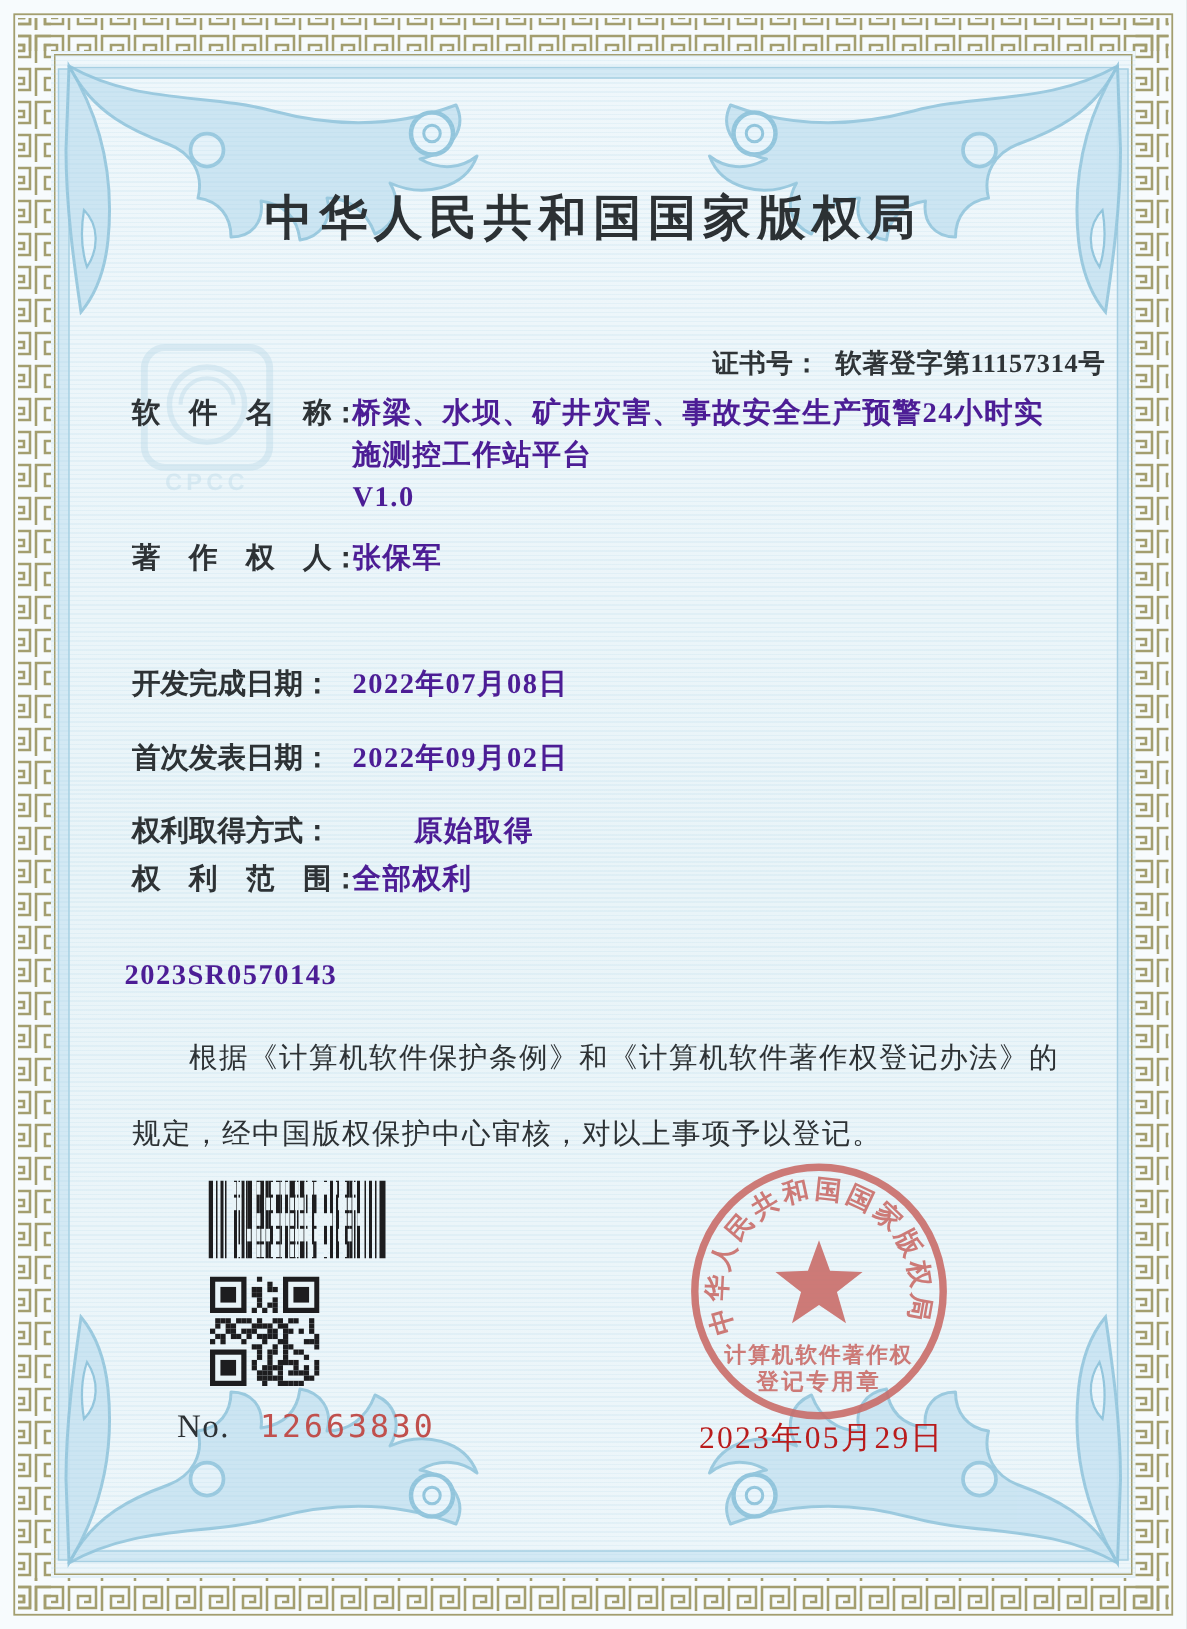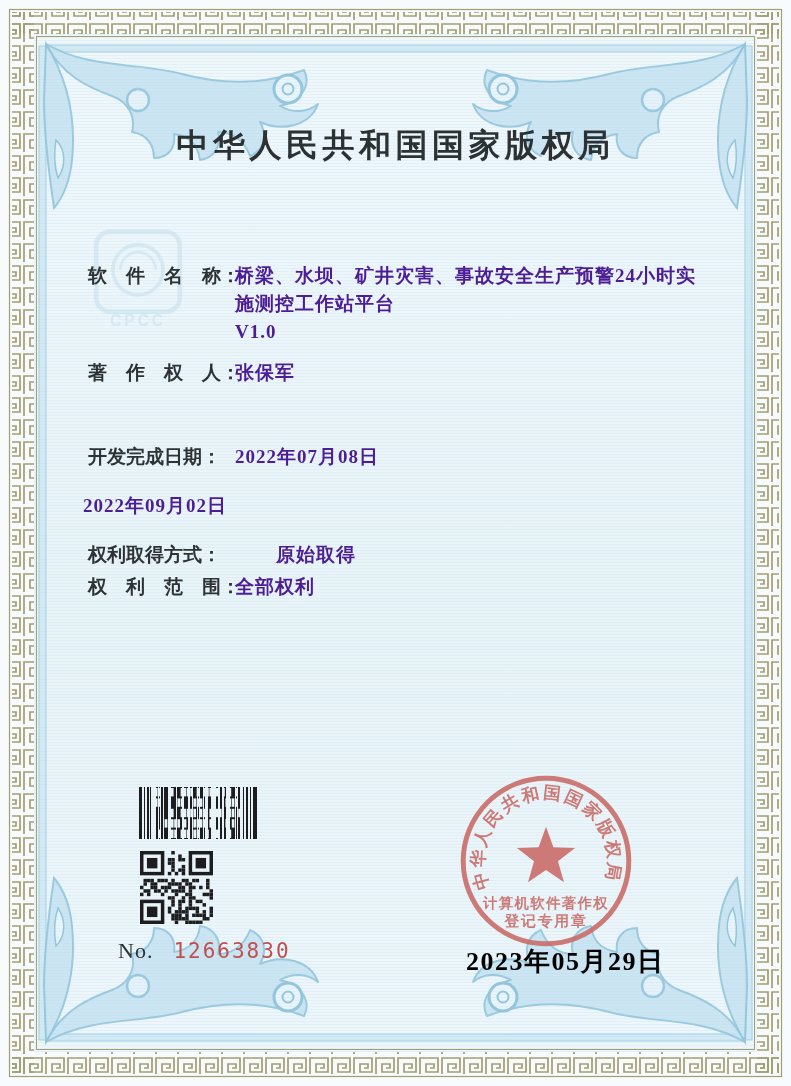--- a/index.html
+++ b/index.html
@@ -67,21 +67,21 @@
   .serial{position:absolute;left:118px;top:938px;font-size:22px;letter-spacing:1px;}
   .serial .no-label{color:#2d3235;margin-right:20px;}
   .serial .no-value{
     color:var(--serial-red);
     font-family:"DejaVu Sans Mono","Liberation Mono",monospace;
     font-size:21px;letter-spacing:2px;
   }
   .seal{position:absolute;left:456px;top:771px;width:180px;height:180px;opacity:.88;}
   .issue-date{
     position:absolute;left:466px;top:944px;
-    font-size:26px;font-weight:700;letter-spacing:1.5px;color:#000000;
+    font-size:21px;font-weight:400;letter-spacing:1.5px;color:#b91c1c;
   }
 </style>
 </head>
 <body>
 
 <div class="page">
 
   <div class="inner-bg"></div>
 
   <svg class="frame" width="791" height="1086" viewBox="0 0 791 1086">
@@ -127,20 +127,23 @@
 
   <svg class="watermark" viewBox="0 0 100 112">
     <rect x="5" y="4" width="90" height="86" rx="15" fill="none" stroke="#b9d8e7" stroke-width="5"></rect>
     <circle cx="50" cy="45" r="27" fill="none" stroke="#b9d8e7" stroke-width="4"></circle>
     <path d="M31,45 a19,19 0 0 1 38,0" fill="none" stroke="#b9d8e7" stroke-width="3"></path>
     <text x="50" y="106" text-anchor="middle" font-size="17" letter-spacing="3" font-weight="bold" fill="#b9d8e7" font-family="Liberation Sans, sans-serif">CPCC</text>
   </svg>
 
   <h1 class="title">中华人民共和国国家版权局</h1>
 
+  <div class="cert-no">
+    <span class="lab">证书号：</span><span>软著登字第11157314号</span>
+  </div>
 
   <div class="frow row-software">
     <span class="flabel">软　件　名　称：</span>
     <span class="fvalue">
       <span class="vline">桥梁、水坝、矿井灾害、事故安全生产预警24小时实</span>
       <span class="vline">施测控工作站平台</span>
       <span class="vline">V1.0</span>
     </span>
   </div>
 
@@ -148,36 +151,42 @@
     <span class="flabel">著　作　权　人：</span>
     <span class="fvalue">张保军</span>
   </div>
 
   <div class="frow row-dev">
     <span class="flabel">开发完成日期：</span>
     <span class="fvalue">2022年07月08日</span>
   </div>
 
   <div class="frow row-pub">
+    <span class="flabel">首次发表日期：</span>
     <span class="fvalue">2022年09月02日</span>
   </div>
 
   <div class="frow row-acq">
     <span class="flabel">权利取得方式：</span>
     <span class="fvalue">原始取得</span>
   </div>
 
   <div class="frow row-scope">
     <span class="flabel">权　利　范　围：</span>
     <span class="fvalue">全部权利</span>
   </div>
 
   <div class="frow row-reg">
-  </div>
-
+    <span class="fvalue">2023SR0570143</span>
+  </div>
+
+  <div class="paragraph">
+    <span class="p1">根据《计算机软件保护条例》和《计算机软件著作权登记办法》的</span>
+    <span class="p2">规定，经中国版权保护中心审核，对以上事项予以登记。</span>
+  </div>
 
   <svg class="barcode" width="120" height="52">
     <g id="barcode-g">
         <rect x="0" y="0" width="3" height="52" fill="#1d1d1f"></rect>
         <rect x="5" y="0" width="1" height="52" fill="#1d1d1f"></rect>
         <rect x="8" y="0" width="2" height="52" fill="#1d1d1f"></rect>
         <rect x="11" y="0" width="1" height="52" fill="#1d1d1f"></rect>
         <rect x="104" y="0" width="1" height="52" fill="#1d1d1f"></rect>
         <rect x="107" y="0" width="2" height="52" fill="#1d1d1f"></rect>
         <rect x="111" y="0" width="1" height="52" fill="#1d1d1f"></rect>

